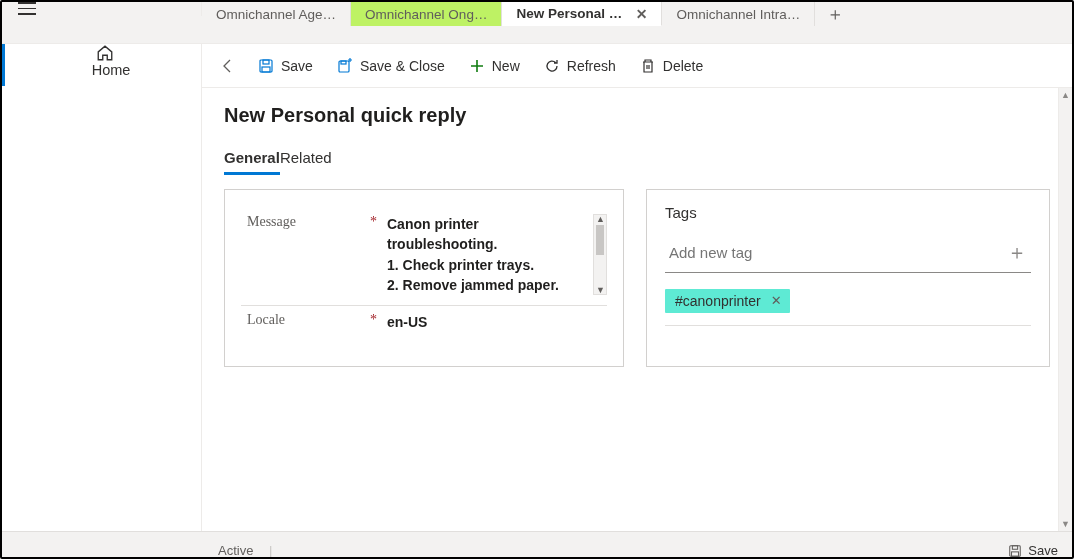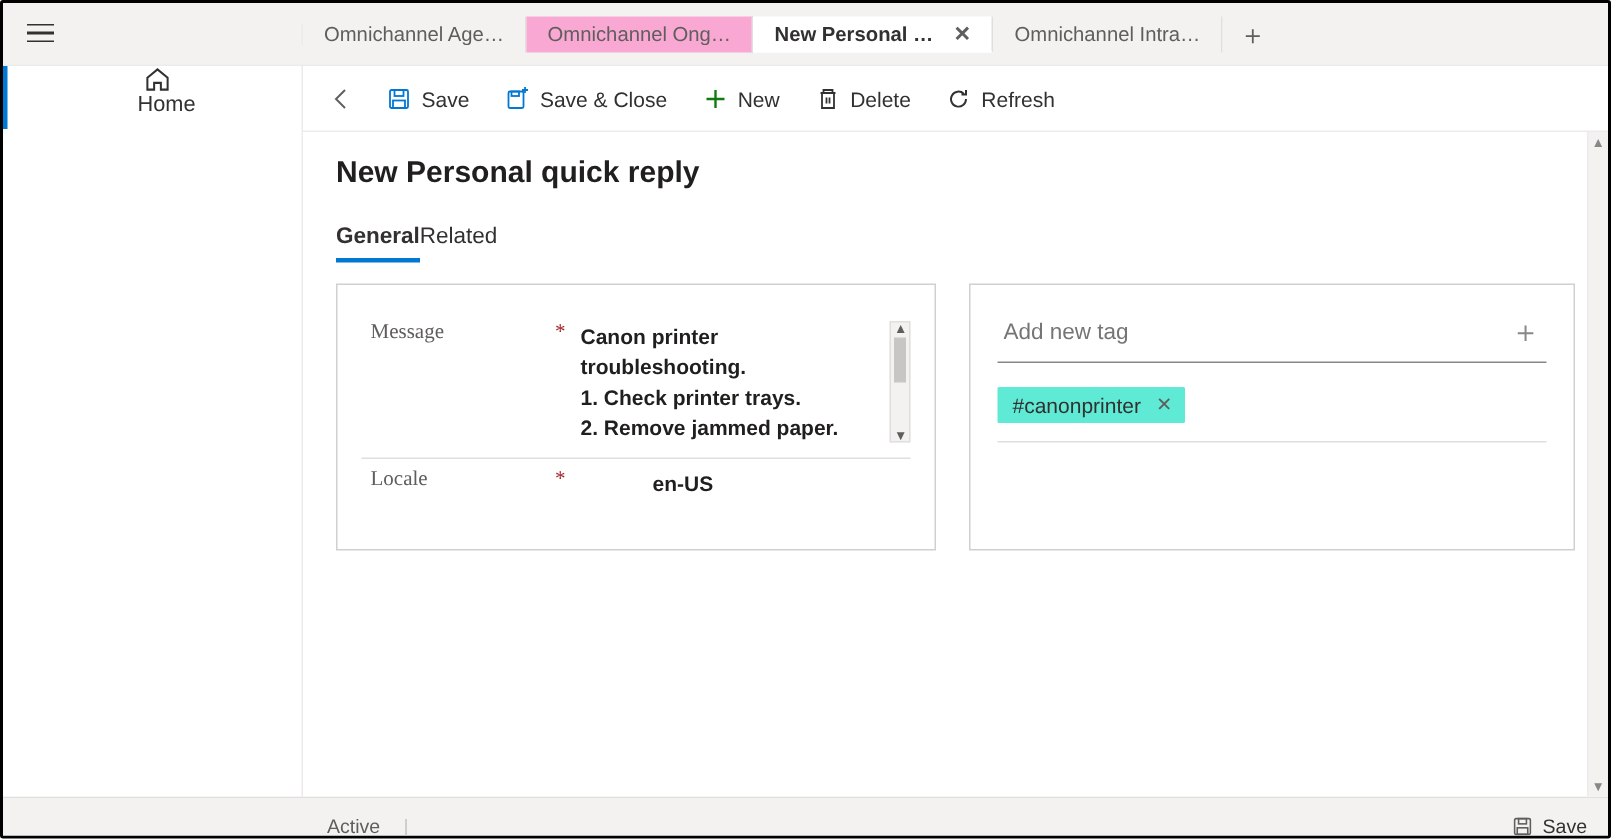--- a/index.html
+++ b/index.html
@@ -1,27 +1,27 @@
 <!DOCTYPE html>
 <html><head>
 <meta charset="utf-8">
 <style>
   * { box-sizing: border-box; margin: 0; padding: 0; }
   html, body { width: 1074px; height: 559px; font-family: "Segoe UI", Arial, sans-serif; font-size: 14px; color: #323130; background: #fff; overflow: hidden; }
   body { border: 2px solid #000; border-radius: 2px; }
 
   
-  .topbar { display: flex; align-items: center; height: 42px; background: #f3f2f1; border-bottom: 1px solid #edebe9; }
+  .topbar { display: flex; align-items: flex-start; height: 42px; background: #f3f2f1; border-bottom: 1px solid #edebe9; }
   .hamburger-zone { width: 200px; min-width: 200px; display: flex; align-items: center; padding-left: 16px; border-right: 1px solid #edebe9; }
   .hamburger { width: 18px; height: 14px; cursor: pointer; position: relative; }
   .hamburger span { display: block; height: 1.5px; background: #323130; margin-bottom: 4px; }
   .tabstrip { display: flex; align-items: stretch; flex: 1; }
   .tab { display: flex; align-items: center; padding: 0 14px; max-width: 160px; font-size: 13.5px; color: #605e5c; border-right: 1px solid #e1dfdd; background: #f3f2f1; cursor: pointer; white-space: nowrap; overflow: hidden; text-overflow: ellipsis; }
   .tab .tab-label { overflow: hidden; text-overflow: ellipsis; }
-  .tab.adjacent { background: #f9a8d4; }
+  .tab.adjacent { background: #bef264; }
   .tab.active { background: #fff; color: #323130; font-weight: 600; border-bottom: 1px solid #fff; }
   .tab .close { margin-left: 10px; font-size: 14px; color: #605e5c; }
   .tab.newtab { width: 40px; justify-content: center; border-right: none; background: #f3f2f1; }
   .tab.newtab .plus { font-size: 18px; color: #605e5c; }
 
   
   .body { display: flex; height: calc(100% - 42px - 26px); }
   .sidebar { width: 200px; min-width: 200px; background: #fff; border-right: 1px solid #edebe9; }
   .side-item { display: flex; align-items: center; height: 42px; padding-left: 16px; border-left: 3px solid transparent; cursor: pointer; }
   .side-item.active { border-left-color: #0078d4; flex-direction: column; }
@@ -46,21 +46,21 @@
   .formtabs { display: flex; margin-top: 22px; border-bottom: 0; }
   .formtab { font-size: 15px; color: #323130; padding-bottom: 6px; cursor: pointer; }
   .formtab.active { font-weight: 600; border-bottom: 3px solid #0078d4; }
 
   .columns { display: flex; gap: 22px; margin-top: 14px; }
   .card { border: 1px solid #d2d0ce; background: #fff; }
   .card.left { width: 400px; padding: 18px 16px 24px 16px; }
   .card.right { flex: 1; padding: 14px 18px 24px 18px; }
 
   .field { display: flex; align-items: flex-start; padding: 6px 0 10px 6px; border-bottom: 1px solid #e1dfdd; }
-  .field:last-child { border-bottom: none; gap: 48px; }
+  .field:last-child { border-bottom: none; }
   .field .flabel { width: 140px; color: #605e5c; font-size: 14px; position: relative; font-family: Liberation Serif, serif; }
   .field .req { color: #a4262c; font-size: 14px; position: absolute; right: 10px; top: 0; }
   .field .fvalue { flex: 1; font-weight: 600; font-size: 14px; color: #201f1e; padding-right: 8px; line-height: 1.45; }
   .msgwrap { position: relative; display: flex; flex: 1; }
   .msgscroll { width: 14px; background: #f3f2f1; border: 1px solid #e1dfdd; position: relative; }
   .msgscroll::before { content: ""; position: absolute; top: 10px; left: 2px; right: 2px; height: 30px; background: #c8c6c4; }
   .msgscroll .arr { position: absolute; left: 2px; font-size: 9px; color: #605e5c; }
   .msgscroll .arr.up { top: -1px; }
   .msgscroll .arr.dn { bottom: -1px; }
 
@@ -158,33 +158,33 @@
       <div class="cmd">
         <span class="ci green">
           <svg viewBox="0 0 16 16" width="16" height="16" stroke="currentColor" stroke-width="1.6">
               <path d="M8 2 V14 M2 8 H14"></path>
             </svg>
         </span>
         <span>New</span>
       </div>
       <div class="cmd">
         <span class="ci">
+          <svg viewBox="0 0 16 16" width="16" height="16" fill="none" stroke="#323130" stroke-width="1.3">
+              <path d="M13 8 A5 5 0 1 1 11.5 4.5 M13 2 V5 H10"></path>
+            </svg>
+        </span>
+        <span>Refresh</span>
+      </div>
+      <div class="cmd">
+        <span class="ci">
           <svg viewBox="0 0 16 16" width="16" height="16" fill="none" stroke="#323130" stroke-width="1.2">
               <path d="M3 4 H13 M5 4 V2 H11 V4 M4 4 V14 H12 V4 M7 7 V11 M9 7 V11"></path>
             </svg>
         </span>
         <span>Delete</span>
-      </div>
-      <div class="cmd">
-        <span class="ci">
-          <svg viewBox="0 0 16 16" width="16" height="16" fill="none" stroke="#323130" stroke-width="1.3">
-              <path d="M13 8 A5 5 0 1 1 11.5 4.5 M13 2 V5 H10"></path>
-            </svg>
-        </span>
-        <span>Refresh</span>
       </div>
     </div>
 
     <div class="content">
       <div class="page-title">New Personal quick reply</div>
 
       <div class="formtabs">
         <div class="formtab active">General</div>
         <div class="formtab">Related</div>
       </div>
@@ -209,20 +209,21 @@
           <div class="field">
             <div class="flabel">
               <span>Locale</span>
               <span class="req">*</span>
             </div>
             <div class="fvalue">en-US</div>
           </div>
         </div>
 
         <div class="card right">
+          <div class="section-title">Tags</div>
           <div class="addtag-row">
             <input class="addtag-input" placeholder="Add new tag" style="">
             <span class="addtag-plus">＋</span>
           </div>
           <div class="taglist-bottom">
             <span class="tag-chip">
               <span>#canonprinter</span>
               <span class="x">✕</span>
             </span>
           </div>

